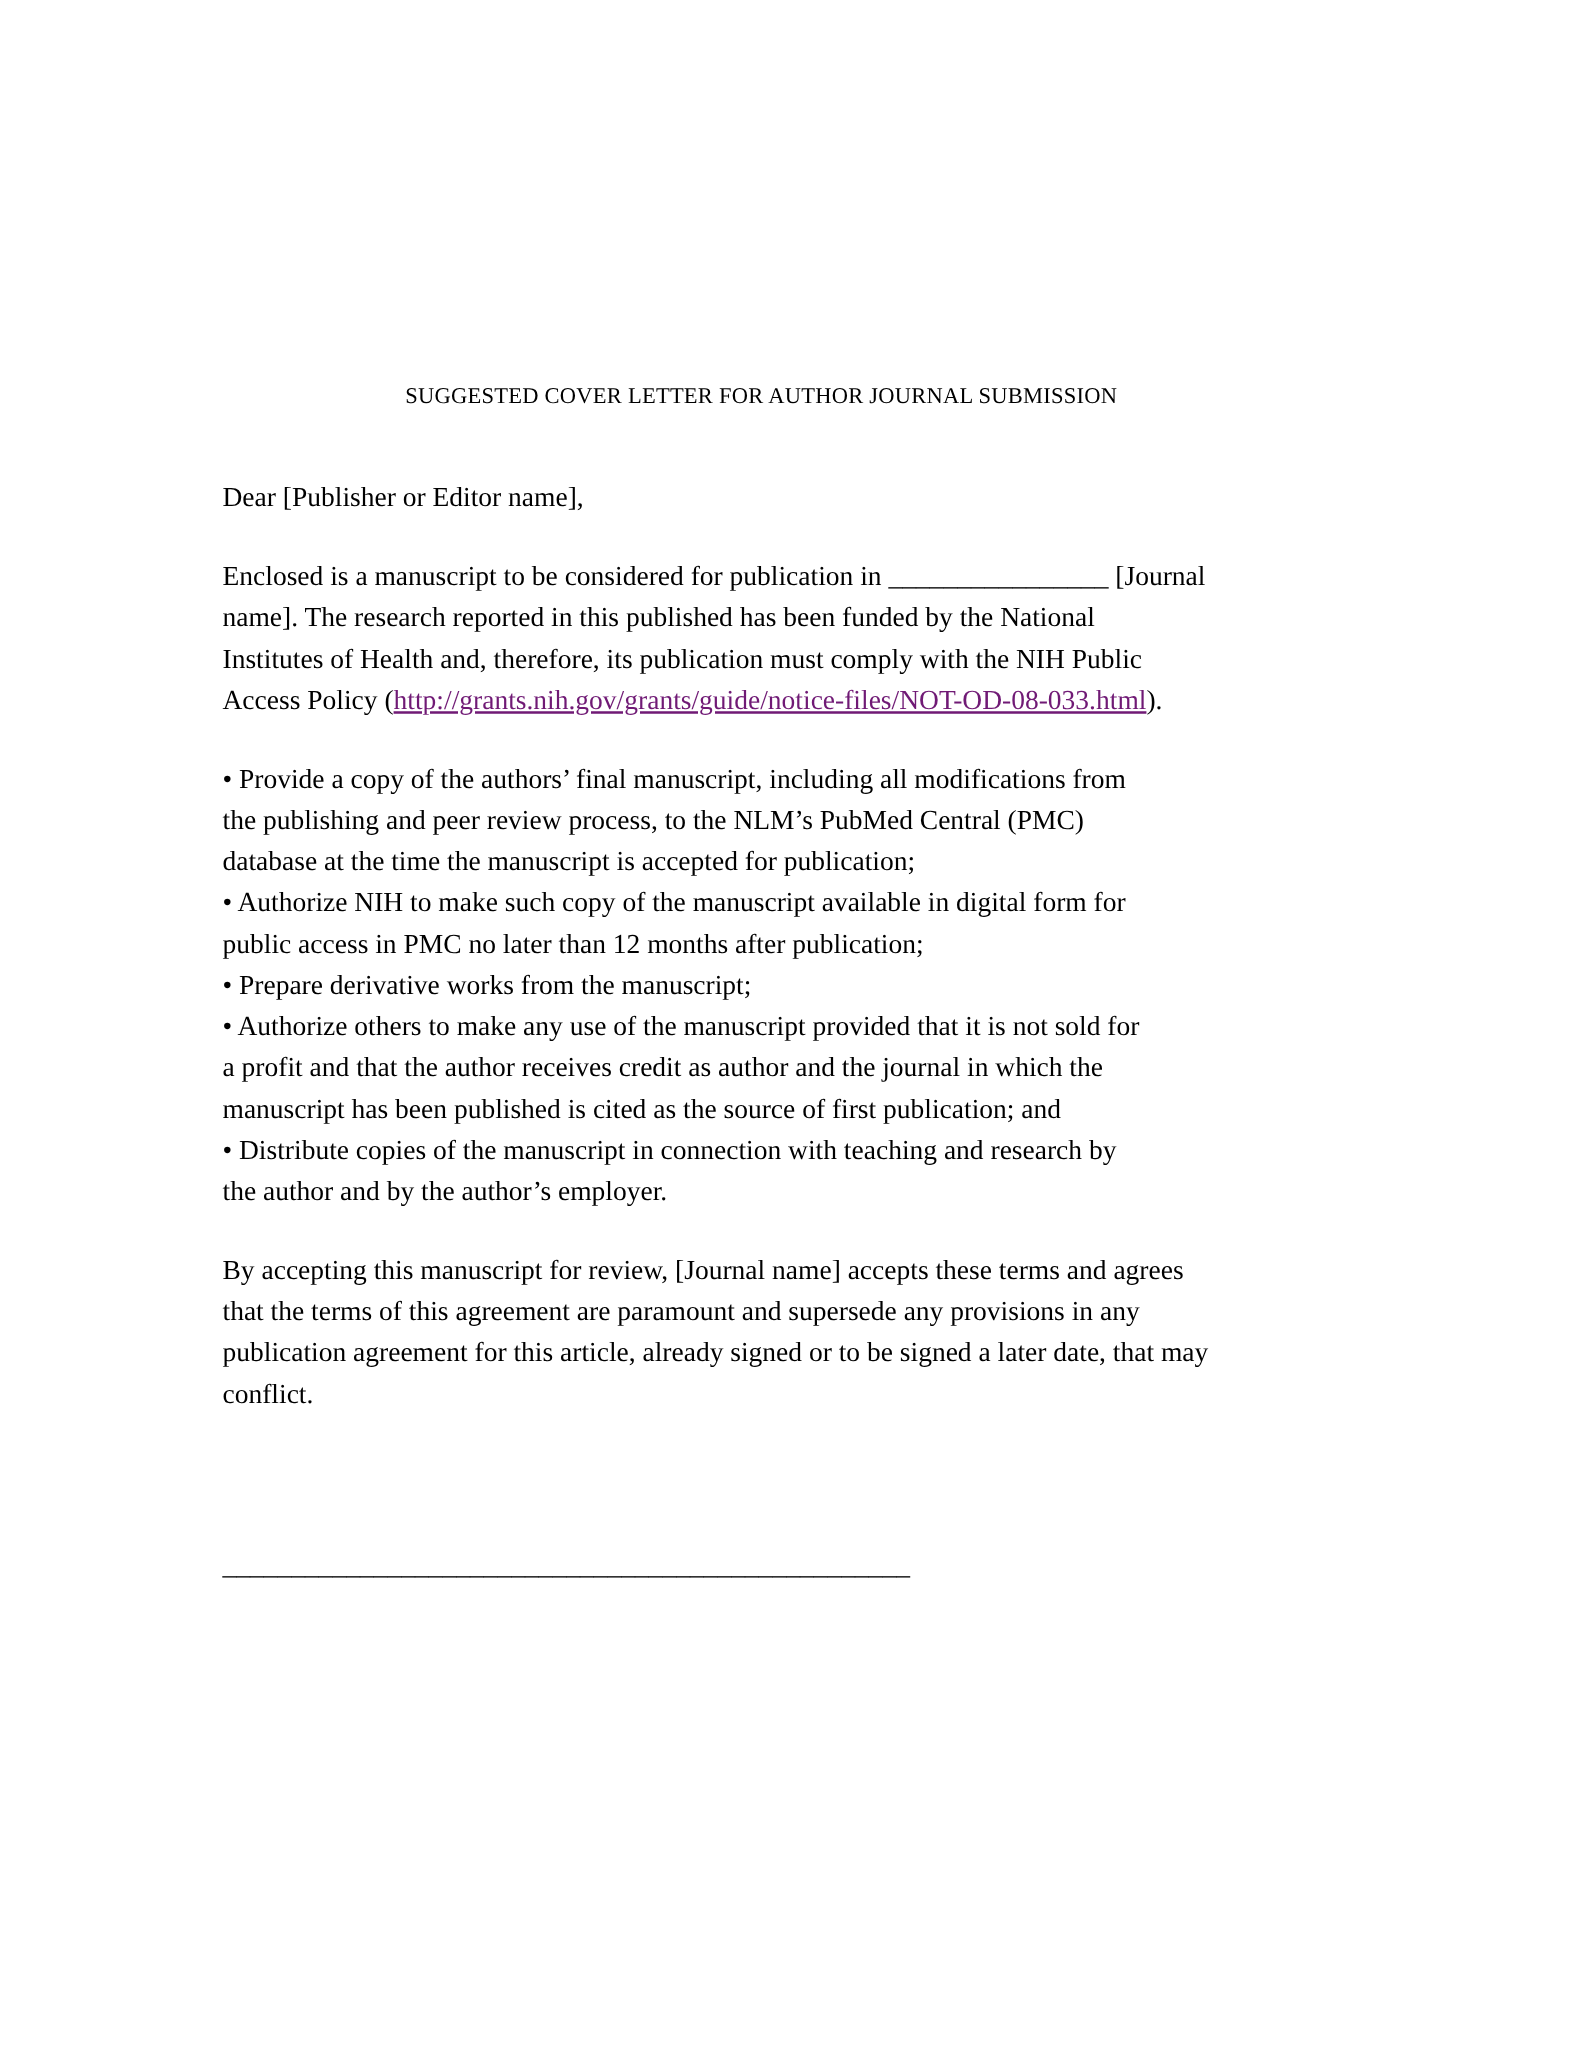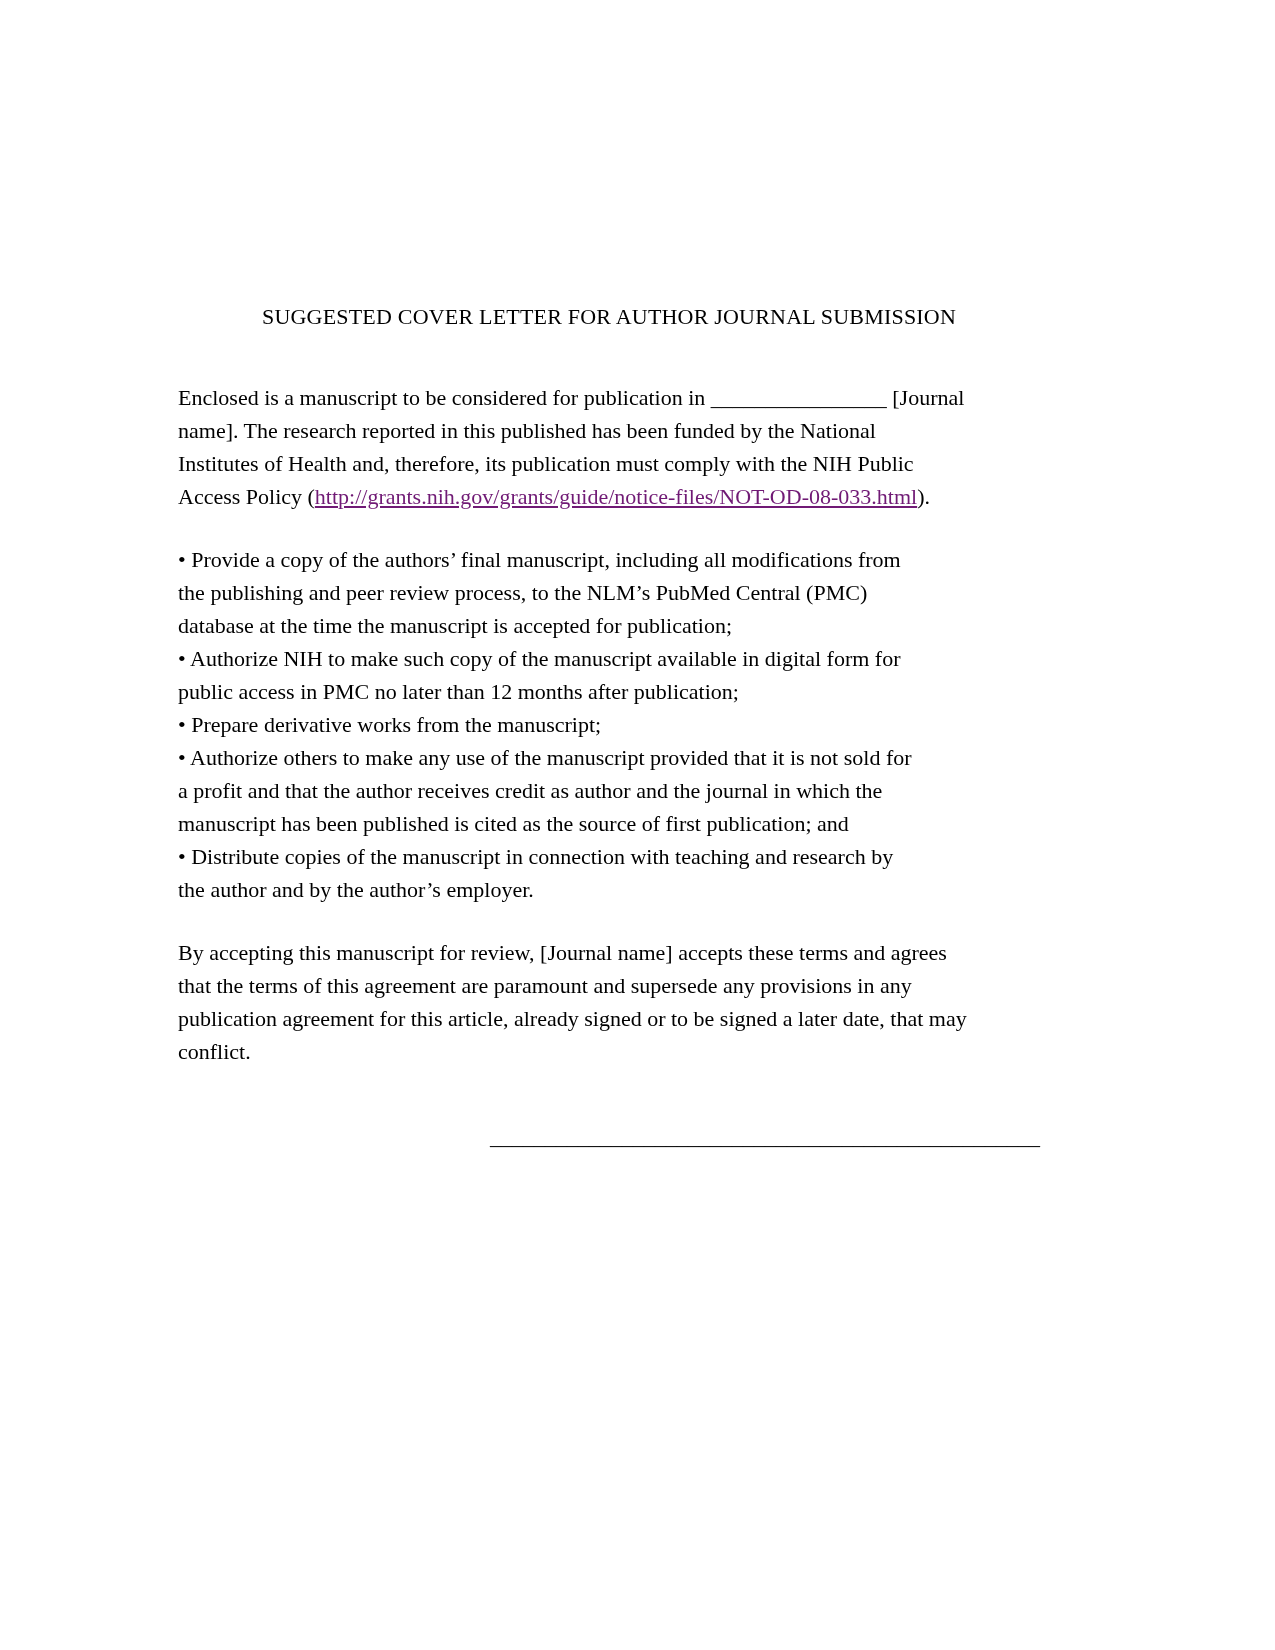--- a/index.html
+++ b/index.html
@@ -18,58 +18,58 @@
   }
   .content {
     position: absolute;
     left: 178px;
     top: 300px;
     width: 862px;
     font-size: 22px;
     line-height: 33px;
   }
   .doc-title {
-    font-size: 22px;
+    font-size: 18px;
     font-weight: normal;
     text-align: center;
     margin: 0 0 48px 0;
     letter-spacing: 0.2px;
     white-space: pre-line;
   }
   p.doc-par {
     margin: 0 0 30px 0;
     white-space: pre-line;
   }
   .doc-link {
     color: #701a75;
     text-decoration: underline;
     cursor: pointer;
     word-break: break-all;
   }
   .signature-block {
-    margin-top: 52px;
-    text-align: right;
+    margin-top: 104px;
   }
   .signature-line {
     white-space: nowrap;
     letter-spacing: 0;
     line-height: 33px;
   }
   .signature-label {
     line-height: 33px;
   }
 </style>
 </head>
 <body>
 
 <div class="page">
   <div class="content">
 
     <h1 class="doc-title">SUGGESTED COVER LETTER FOR AUTHOR JOURNAL SUBMISSION</h1>
 
+    <p class="doc-par">Dear [Publisher or Editor name],</p>
 
     <p class="doc-par"><span>Enclosed is a manuscript to be considered for publication in ________________ [Journal
 name]. The research reported in this published has been funded by the National
 Institutes of Health and, therefore, its publication must comply with the NIH Public
 Access Policy (</span><a class="doc-link" href="#">http://grants.nih.gov/grants/guide/notice-files/NOT-OD-08-033.html</a><span>).</span></p>
 
 
     <p class="doc-par">• Provide a copy of the authors’ final manuscript, including all modifications from
 the publishing and peer review process, to the NLM’s PubMed Central (PMC)
 database at the time the manuscript is accepted for publication;

